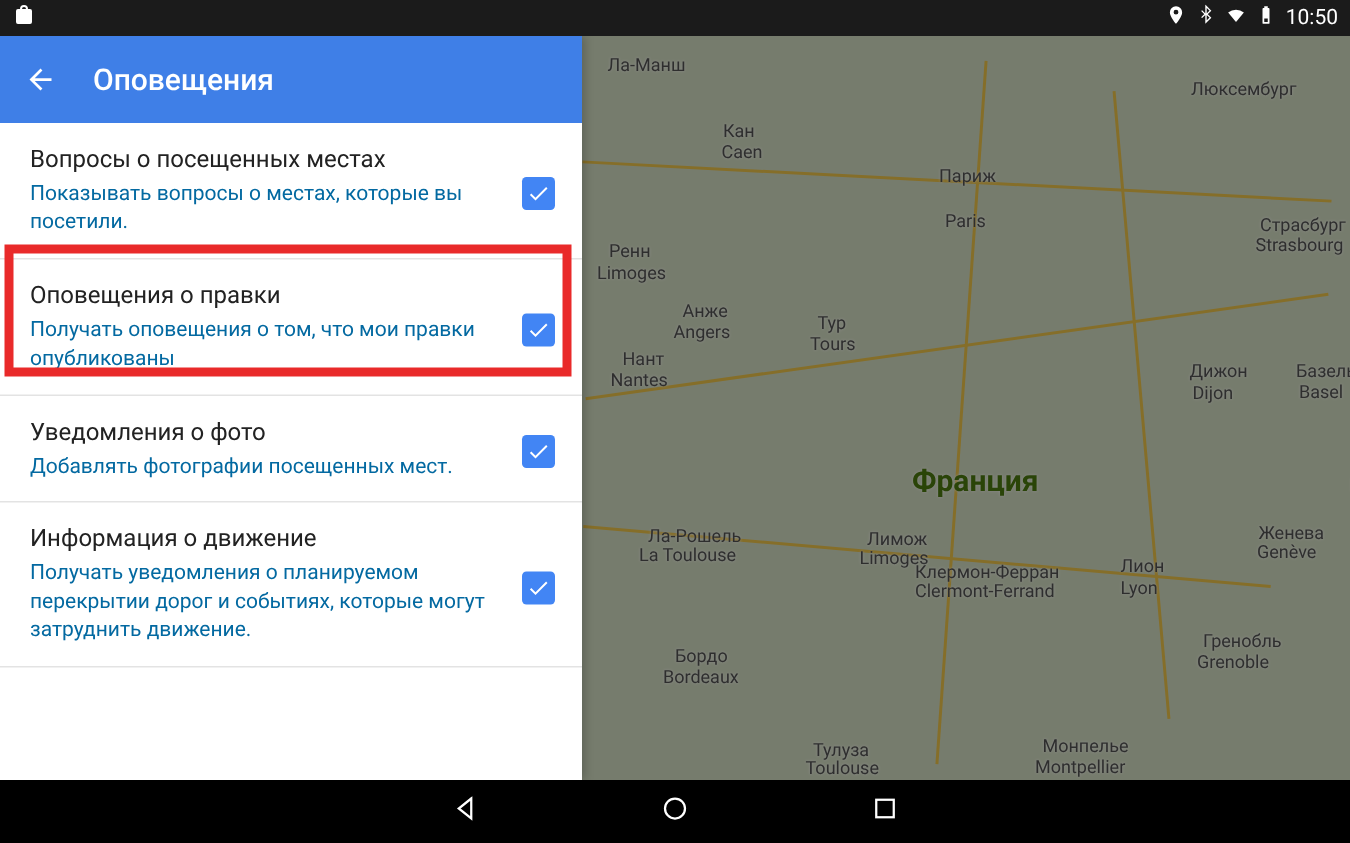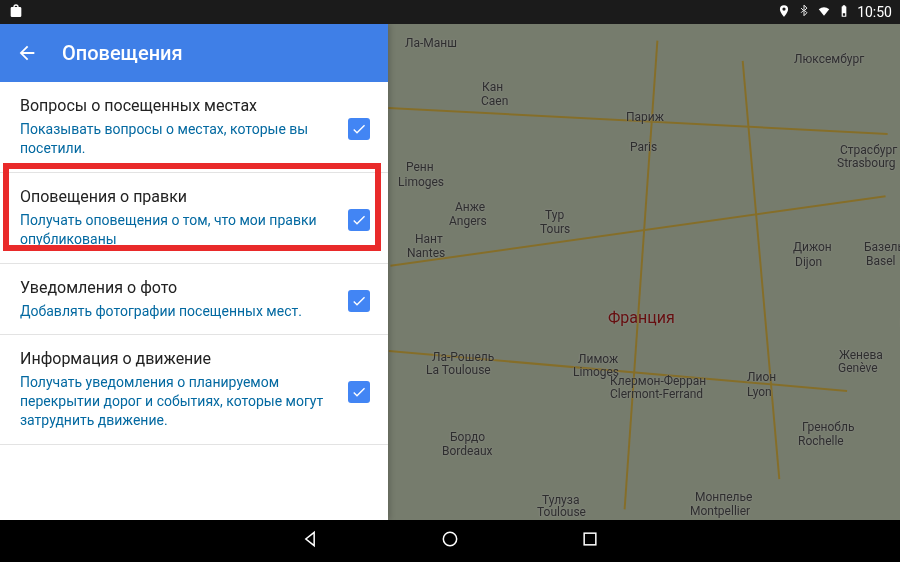--- a/index.html
+++ b/index.html
@@ -1,21 +1,21 @@
 <!DOCTYPE html>
 <html><head>
 <meta charset="utf-8">
 <style>
   * { margin: 0; padding: 0; box-sizing: border-box; }
   html, body { width: 900px; height: 562px; overflow: hidden; font-family: Roboto, Arial, sans-serif; }
   .root { position: relative; width: 900px; height: 562px; background: #000; }
   .map { position: absolute; left: 0; top: 0; width: 900px; height: 520px; background: #d8e2c7; }
   .map-overlay { position: absolute; left: 0; top: 0; width: 100%; height: 100%; background: rgba(0,0,0,0.45); }
   .map-label { position: absolute; font-size: 12px; color: #555; white-space: nowrap; text-shadow: 0 0 2px #fff; }
-  .map-country { font-size: 16px; font-weight: 400; color: #b91c1c; }
+  .map-country { font-size: 20px; font-weight: 700; color: #4d7c0f; }
   .road { position: absolute; background: #f2c94c; height: 2px; }
   .roadv { position: absolute; background: #f2c94c; width: 2px; }
 
   .status-bar { position: absolute; left: 0; top: 0; width: 900px; height: 24px; background: #1b1b1b; color: #fff; display: flex; align-items: center; padding: 0 8px; font-size: 13px; z-index: 30; }
   .status-left { display: flex; gap: 6px; align-items: center; }
   .status-right { margin-left: auto; display: flex; gap: 6px; align-items: center; }
   .status-right svg { fill: #fff; width: 14px; height: 14px; }
 
   .panel { position: absolute; left: 0; top: 24px; width: 388px; height: 496px; background: #fff; z-index: 20; box-shadow: 2px 0 6px rgba(0,0,0,0.2); }
   .panel-header { background: #3f7fe7; height: 58px; display: flex; align-items: center; padding: 0 16px; gap: 24px; color: #fff; }
@@ -72,21 +72,21 @@
         <div class="map-label" style="left: 795px; top: 255px;">Dijon</div>
         <div class="map-label" style="left: 747px; top: 370px;">Лион</div>
         <div class="map-label" style="left: 747px; top: 385px;">Lyon</div>
         <div class="map-label" style="left: 450px; top: 430px;">Бордо</div>
         <div class="map-label" style="left: 442px; top: 444px;">Bordeaux</div>
         <div class="map-label" style="left: 542px; top: 493px;">Тулуза</div>
         <div class="map-label" style="left: 537px; top: 505px;">Toulouse</div>
         <div class="map-label" style="left: 695px; top: 490px;">Монпелье</div>
         <div class="map-label" style="left: 690px; top: 504px;">Montpellier</div>
         <div class="map-label" style="left: 802px; top: 420px;">Гренобль</div>
-        <div class="map-label" style="left: 798px; top: 434px;">Rochelle</div>
+        <div class="map-label" style="left: 798px; top: 434px;">Grenoble</div>
         <div class="map-label" style="left: 840px; top: 143px;">Страсбург</div>
         <div class="map-label" style="left: 837px; top: 156px;">Strasbourg</div>
         <div class="map-label" style="left: 864px; top: 240px;">Базель</div>
         <div class="map-label" style="left: 866px; top: 254px;">Basel</div>
         <div class="map-label" style="left: 839px; top: 348px;">Женева</div>
         <div class="map-label" style="left: 838px; top: 361px;">Genève</div>
         <div class="map-label" style="left: 794px; top: 52px;">Люксембург</div>
         <div class="map-label" style="left: 736px; top: 8px;">Бельгия</div>
         <div class="map-label" style="left: 900px; top: 316px; text-align: right;">Шв</div>
       </div>

